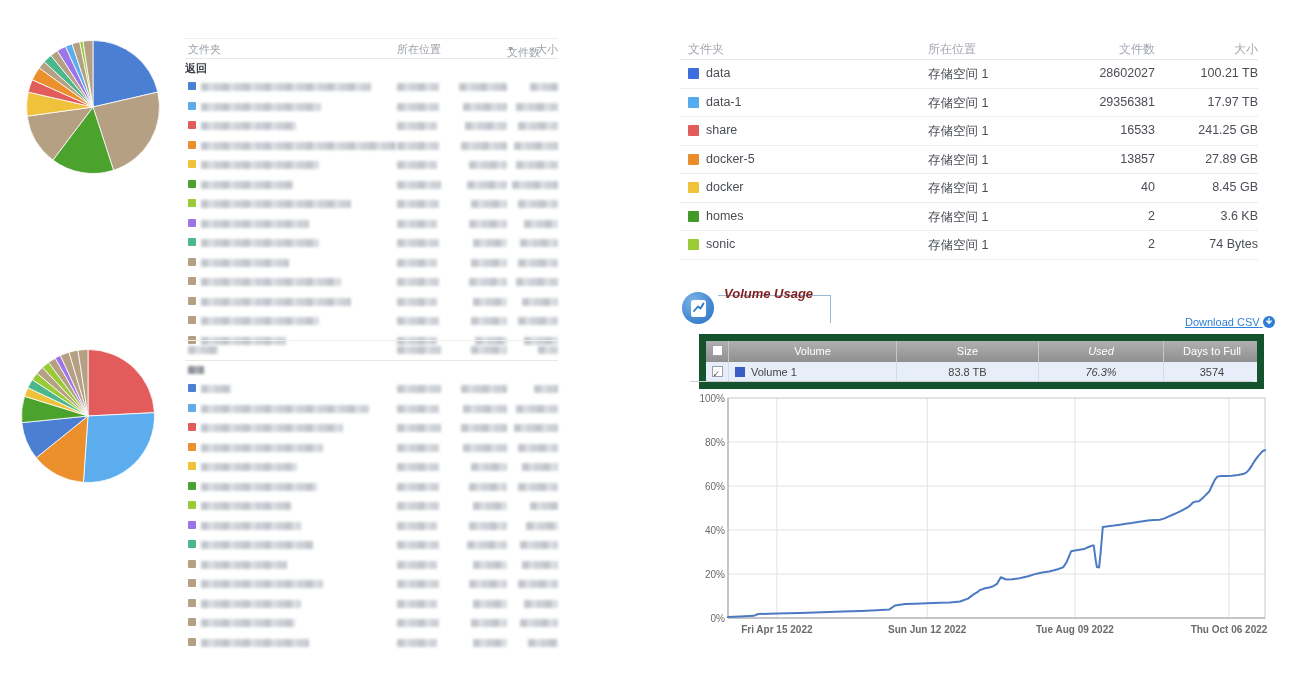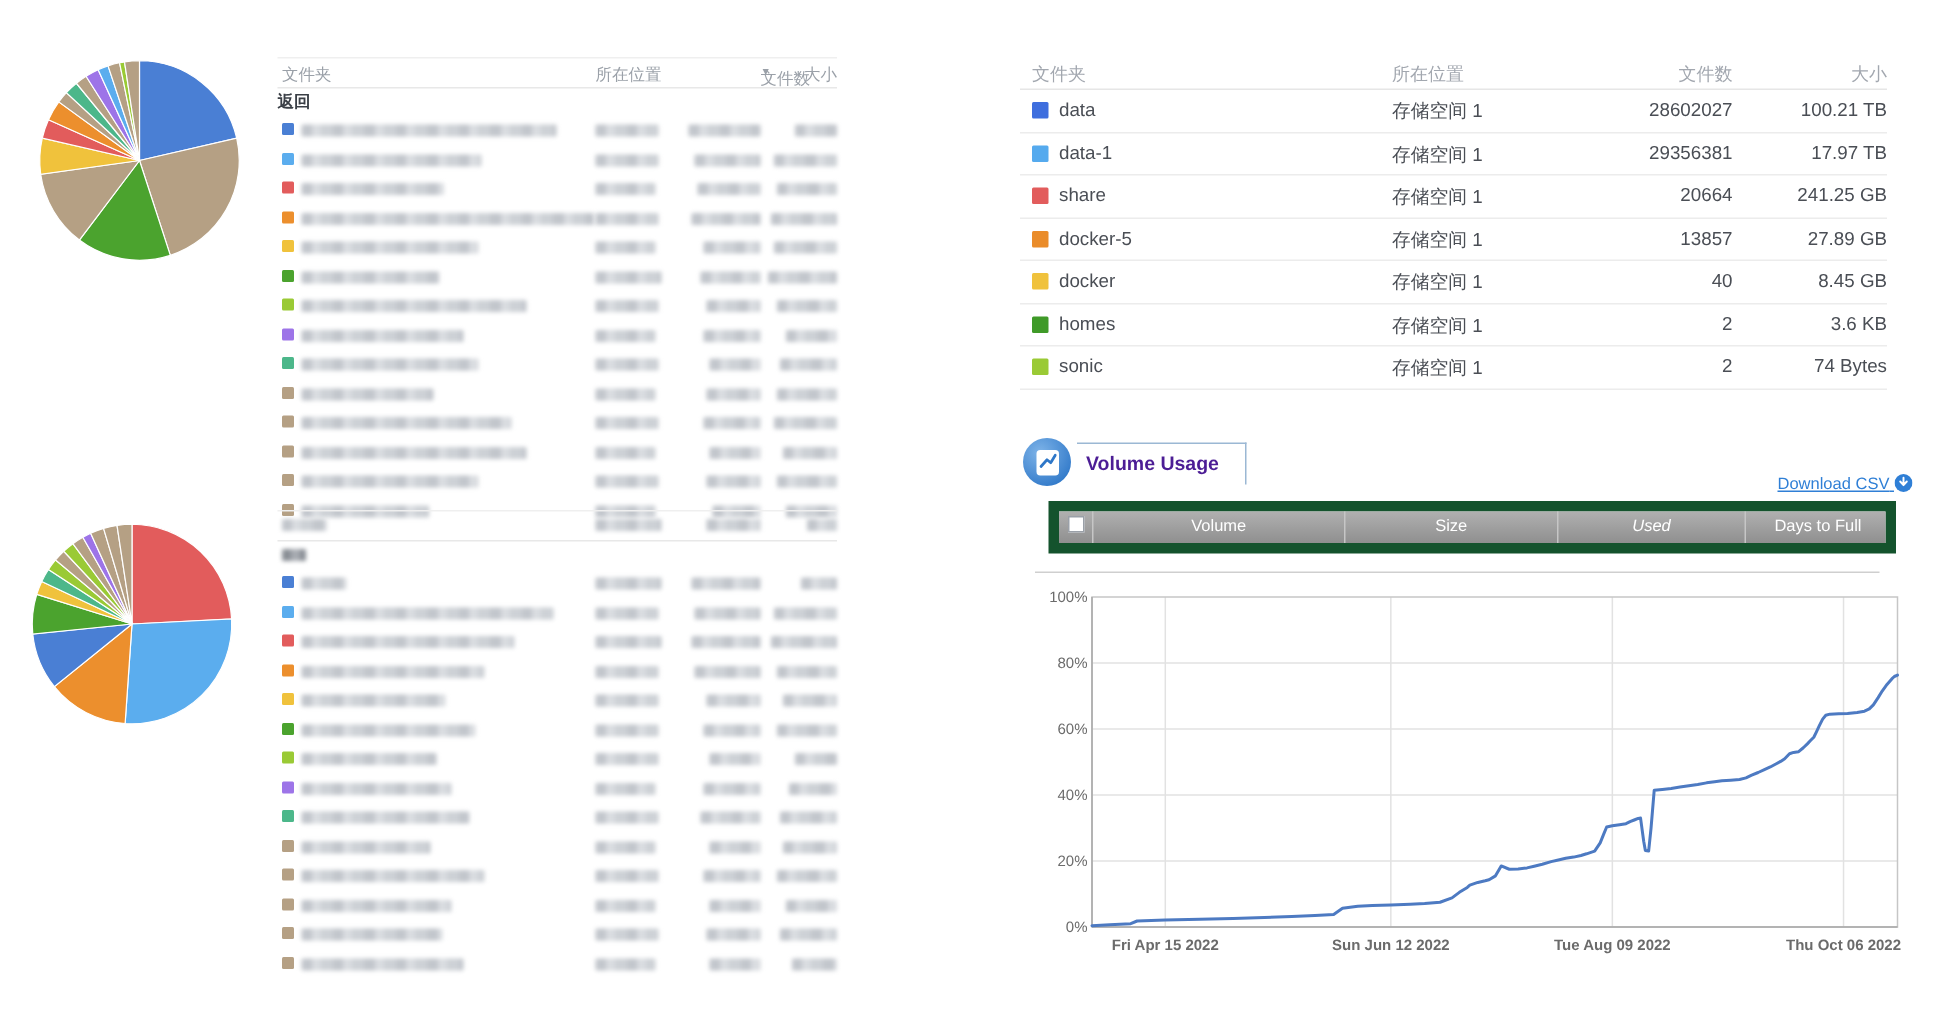--- a/index.html
+++ b/index.html
@@ -23,21 +23,21 @@
   .rt-header span{position:absolute;top:3px;white-space:nowrap;}
   .rt-row{position:relative;height:27.5px;border-bottom:1px solid #ececec;color:#4a4e55;}
   .rt-row .sq{position:absolute;left:8px;top:8px;width:11px;height:11px;border-radius:1px;}
   .rt-row span{position:absolute;top:6px;white-space:nowrap;}
   .col-loc{left:248px;}
   .col-cnt{right:103px;text-align:right;}
   .col-size{right:0;text-align:right;}
   
   .vu-frame{position:absolute;left:718px;top:295px;width:112px;height:27px;
             border-top:1px solid #9bb8d4;border-right:1px solid #9bb8d4;}
-  .vu-title{position:absolute;left:724px;top:301px;font-size:13px;font-weight:bold;color:#4c1d95;}
+  .vu-title{position:absolute;left:724px;top:286px;font-size:13px;font-weight:bold;color:#7f1d1d;font-style:italic;}
   .download{position:absolute;left:1185px;top:316px;font-size:11px;color:#2f7fd6;text-decoration:underline;cursor:pointer;}
   
   .vtable{position:absolute;left:699px;top:334px;width:551px;border:7px solid #14532d;font-size:11px;}
   .vt-head{display:flex;height:21px;line-height:21px;color:#fff;
            background:linear-gradient(#b0b0b0,#8f8f8f);}
   .vt-head .c{border-right:1px solid #c6c6c6;text-align:center;overflow:hidden;}
   .vt-row{display:flex;height:20px;line-height:20px;background:#e7edf9;color:#444;}
   .vt-row .c{border-right:1px solid #d4dbe8;text-align:center;}
   .c.cb{width:22px;flex:none;}
   .c.vol{width:167px;flex:none;text-align:left;position:relative;}
@@ -337,21 +337,21 @@
           <span class="sq" style="background: rgb(85, 170, 238);"></span>
           <span style="left: 26px;">data-1</span>
           <span class="col-loc">存储空间 1</span>
           <span class="col-cnt">29356381</span>
           <span class="col-size">17.97 TB</span>
         </div>
         <div class="rt-row">
           <span class="sq" style="background: rgb(226, 92, 92);"></span>
           <span style="left: 26px;">share</span>
           <span class="col-loc">存储空间 1</span>
-          <span class="col-cnt">20664</span>
+          <span class="col-cnt">16533</span>
           <span class="col-size">241.25 GB</span>
         </div>
         <div class="rt-row">
           <span class="sq" style="background: rgb(234, 140, 42);"></span>
           <span style="left: 26px;">docker-5</span>
           <span class="col-loc">存储空间 1</span>
           <span class="col-cnt">13857</span>
           <span class="col-size">27.89 GB</span>
         </div>
         <div class="rt-row">
@@ -400,20 +400,30 @@
     </svg>
   </div>
 
   <div class="vtable">
     <div class="vt-head">
       <div class="c cb"><span class="chk"></span></div>
       <div class="c vol" style="text-align:center;">Volume</div>
       <div class="c size">Size</div>
       <div class="c used">Used</div>
       <div class="c days">Days to Full</div>
+    </div>
+    <div class="vt-row">
+      <div class="c cb"><span class="chk on"></span></div>
+      <div class="c vol">
+        <span class="vsq"></span>
+        <span class="vname">Volume 1</span>
+      </div>
+      <div class="c size">83.8 TB</div>
+      <div class="c used">76.3%</div>
+      <div class="c days">3574</div>
     </div>
   </div>
   <div class="under-line"></div>
 
   <svg id="usage-chart" class="abs" style="left:700px;top:388px;" width="578" height="262" viewBox="0 0 578 262">
       <rect x="28" y="10" width="537" height="220" fill="#ffffff" stroke="none"></rect>
       <line x1="28" y1="186" x2="565" y2="186" stroke="#e2e2e2" stroke-width="1"></line>
       <line x1="28" y1="142" x2="565" y2="142" stroke="#e2e2e2" stroke-width="1"></line>
       <line x1="28" y1="98" x2="565" y2="98" stroke="#e2e2e2" stroke-width="1"></line>
       <line x1="28" y1="54" x2="565" y2="54" stroke="#e2e2e2" stroke-width="1"></line>

